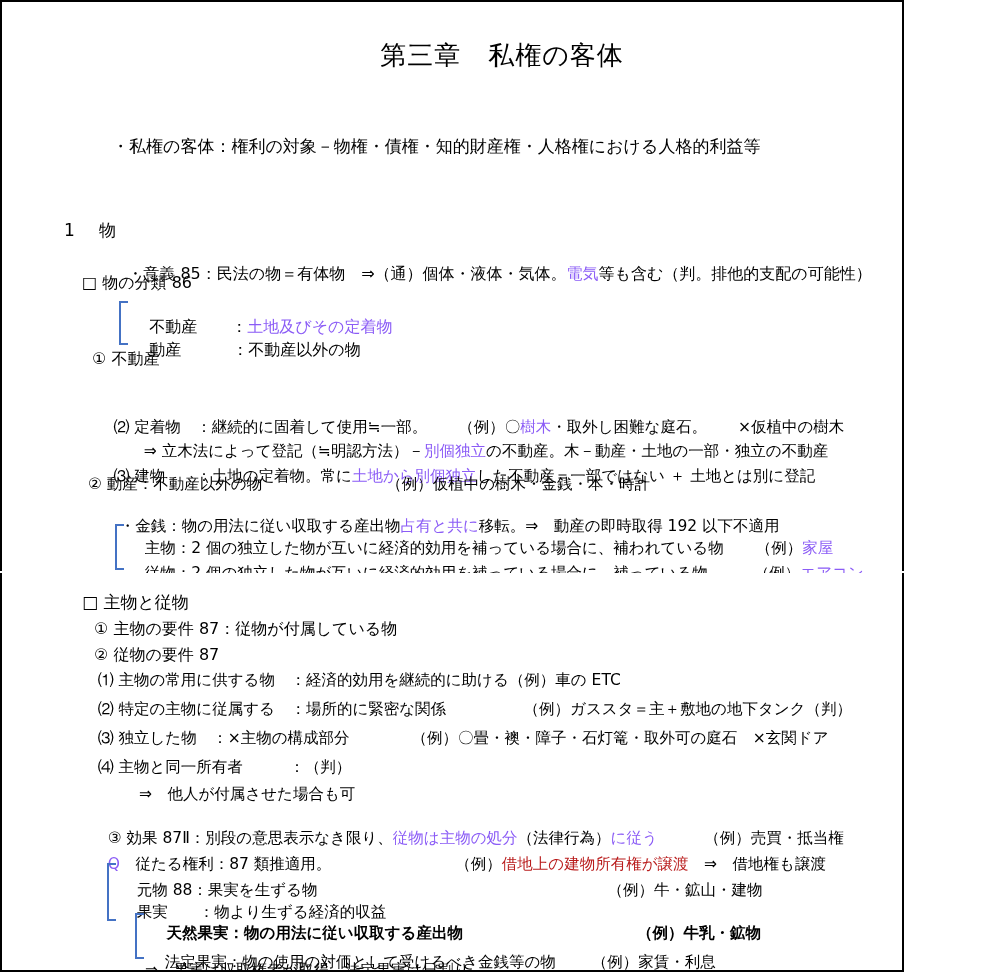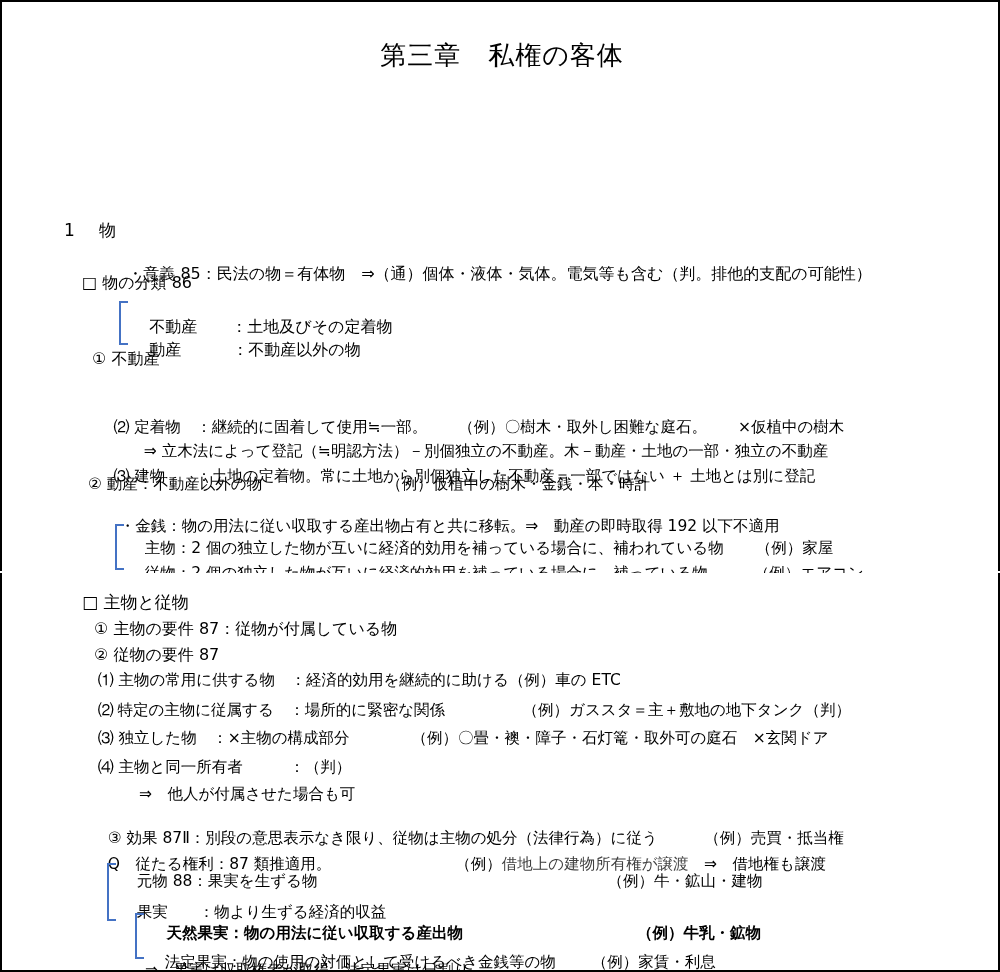--- a/index.html
+++ b/index.html
@@ -1,48 +1,49 @@
 <!DOCTYPE html>
 <html lang="ja"><head>
 <meta charset="utf-8">
 <style>
   html,body{margin:0;padding:0;background:#ffffff;}
   body{
     width:1000px;height:972px;position:relative;overflow:hidden;
     font-family:"DejaVu Sans","Liberation Sans",sans-serif;
     color:#000000;
   }
-  .slide{position:absolute;left:0;width:1000px;background:#fff;box-sizing:border-box;}
+  .slide{position:absolute;left:0;width:904px;background:#fff;box-sizing:border-box;}
   .slide-top{top:0;height:571px;border-left:2px solid #000;border-right:2px solid #000;border-top:2px solid #000;}
   .slide-bottom{top:573px;height:399px;border-left:2px solid #000;border-right:2px solid #000;border-bottom:2px solid #000;}
 
   .title{
     position:absolute;top:36px;left:0;width:1000px;text-align:center;
     font-size:26px;letter-spacing:1px;font-weight:normal;
   }
   .ln{position:absolute;white-space:pre;font-size:16.5px;line-height:1.1;}
   .fs17{font-size:17px;}
   .fs16{font-size:16px;}
   .fs15{font-size:15.5px;}
-  .red{color:#000000;}
-  .green{color:#404040;}
+  .red{color:#8b5cf6;}
+  .green{color:#b91c1c;}
 
   
   .brace{
     position:absolute;border-left:2px solid #4472c4;border-top:2px solid #4472c4;
     border-bottom:2px solid #4472c4;width:9px;box-sizing:border-box;
   }
 </style>
 </head>
 <body>
 
 <div class="slide slide-top">
 
   <div class="title">第三章　私権の客体</div>
 
+  <div class="ln fs17" style="top:135px;left:110px;">・私権の客体：権利の対象－物権・債権・知的財産権・人格権における人格的利益等</div>
 
   <div class="ln fs17" style="top:219px;left:62px;">1</div>
   <div class="ln fs17" style="top:219px;left:97px;">物</div>
 
   <div class="ln fs16" style="top:245px;left:105px;">
     <span>・意義 85：民法の物＝有体物　⇒（通）個体・液体・気体。</span><span class="red">電気</span><span>等も含む（判。排他的支配の可能性）</span>
   </div>
 
   <div class="ln fs16" style="top:272px;left:80px;">□ 物の分類 86</div>
 
@@ -82,35 +83,35 @@
   </div>
 </div>
 
 <div class="slide slide-bottom">
 
   <div class="ln fs17" style="top:20px;left:80px;">□ 主物と従物</div>
   <div class="ln fs16" style="top:47px;left:92px;">① 主物の要件 87：従物が付属している物</div>
   <div class="ln fs16" style="top:73px;left:92px;">② 従物の要件 87</div>
 
   <div class="ln fs15" style="top:99px;left:96px;">⑴ 主物の常用に供する物　：経済的効用を継続的に助ける（例）車の ETC</div>
-  <div class="ln fs15" style="top:128px;left:96px;font-family:Liberation Serif, serif;">⑵ 特定の主物に従属する　：場所的に緊密な関係　　　　　（例）ガススタ＝主＋敷地の地下タンク（判）</div>
+  <div class="ln fs15" style="top:128px;left:96px;">⑵ 特定の主物に従属する　：場所的に緊密な関係　　　　　（例）ガススタ＝主＋敷地の地下タンク（判）</div>
   <div class="ln fs15" style="top:186px;left:96px;">⑷ 主物と同一所有者　　　：（判）</div>
   <div class="ln fs15" style="top:157px;left:96px;">⑶ 独立した物　：×主物の構成部分　　　　（例）〇畳・襖・障子・石灯篭・取外可の庭石　×玄関ドア</div>
   <div class="ln fs15" style="top:213px;left:137px;">⇒　他人が付属させた場合も可</div>
 
   <div class="ln fs15" style="top:240px;left:86px;">
     <span>③ 効果 87Ⅱ：別段の意思表示なき限り、</span><span class="red">従物は主物の処分</span><span>（法律行為）</span><span class="red">に従う</span><span>　　　（例）売買・抵当権</span>
   </div>
 
   <div class="ln fs15" style="top:266px;left:86px;">
     <span class="red">Q</span><span>　従たる権利：87 類推適用。　　　　　　　　（例）</span><span class="green">借地上の建物所有権が譲渡</span><span>　⇒　借地権も譲渡</span>
   </div>
 
   <div class="brace" style="top:290px;left:105px;height:58px;"></div>
-  <div class="ln fs15" style="top:283px;left:115px;">
+  <div class="ln fs15" style="top:292px;left:115px;">
     <span>元物 88：果実を生ずる物</span><span style="display:inline-block;width:290px;"></span><span>（例）牛・鉱山・建物</span>
   </div>
   <div class="ln fs15" style="top:314px;left:115px;">
     <span>果実　　：物より生ずる経済的収益</span>
   </div>
 
   <div class="brace" style="top:340px;left:133px;height:46px;"></div>
   <div class="ln fs15" style="top:335px;left:143px;font-weight:bold;">
     <span>天然果実：物の用法に従い収取する産出物</span><span style="display:inline-block;width:174px;"></span><span>（例）牛乳・鉱物</span>
   </div>

